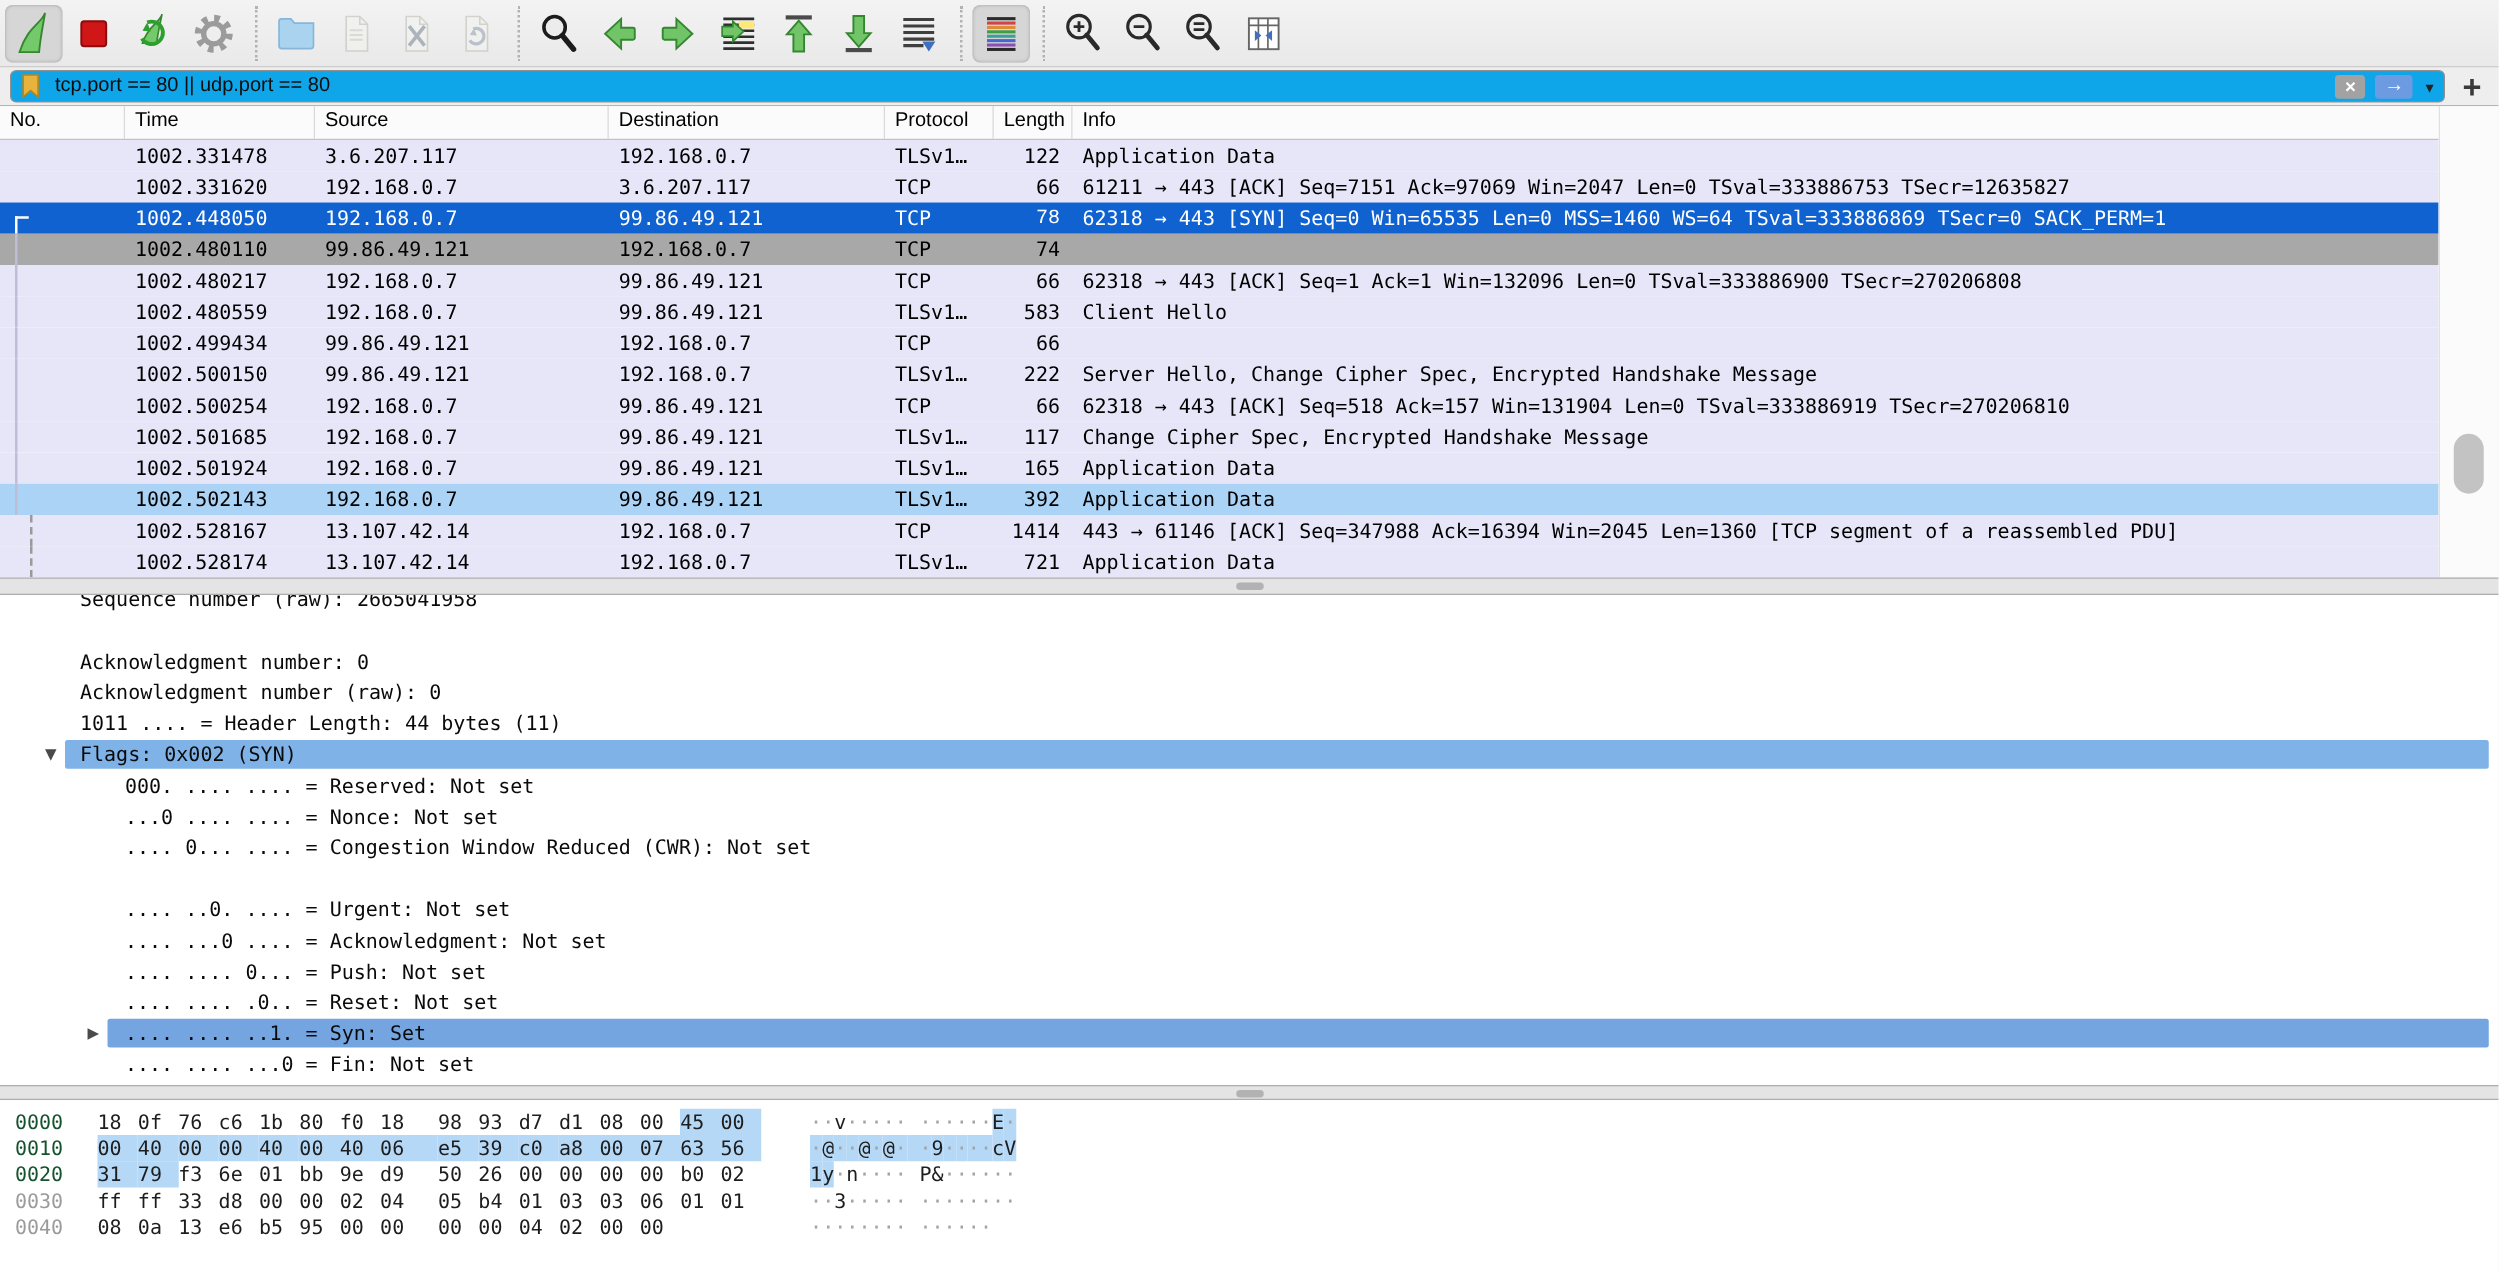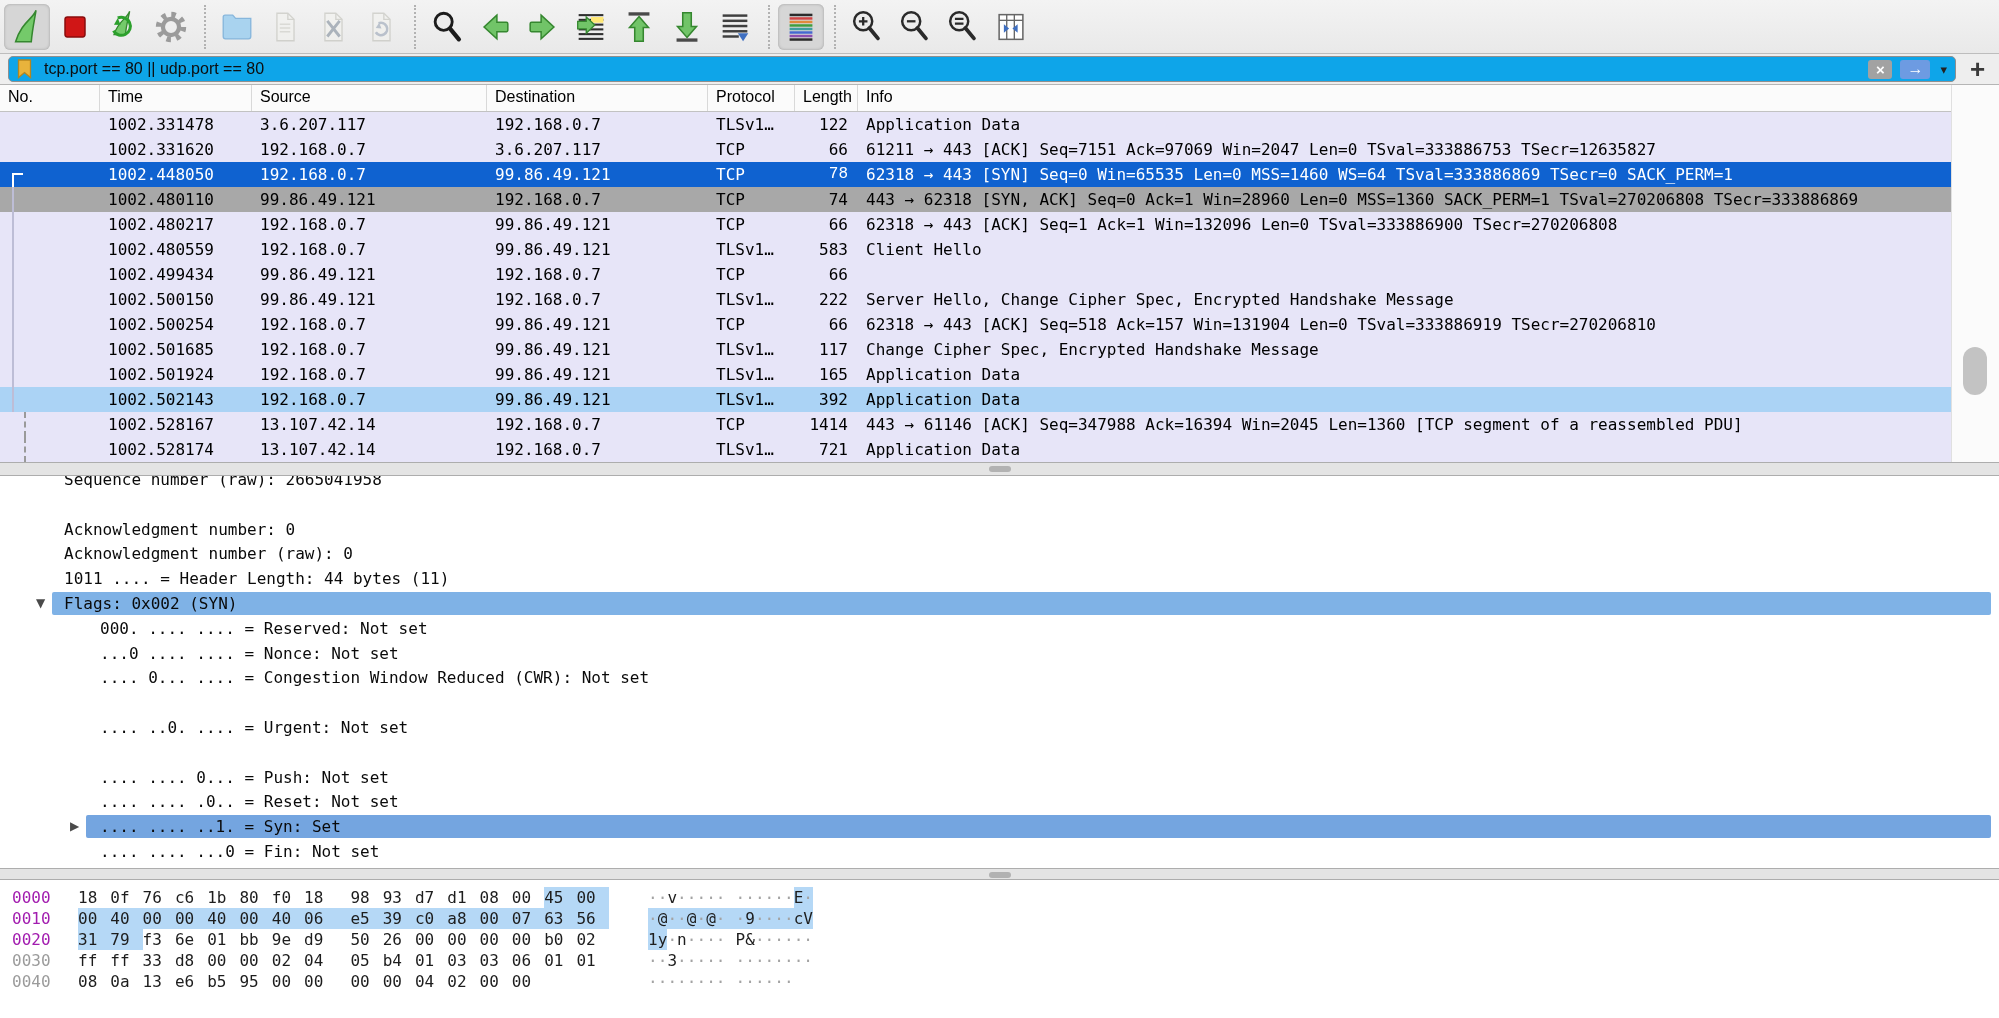--- a/index.html
+++ b/index.html
@@ -74,21 +74,21 @@
   .dbg{position:absolute;right:8px;top:1px;bottom:1px;border-radius:2px;z-index:1;}
   .dbg.flags{background:#7fb2e6;}
   .dbg.syn{background:#74a5e0;}
   .dexp{position:absolute;z-index:3;font-family:"DejaVu Sans",sans-serif;font-size:12px;
         color:#4a4a4a;line-height:25px;}
 
   
   #hexpane{position:absolute;left:0;top:880px;width:1999px;height:138px;background:#fff;
            font-family:"DejaVu Sans Mono",monospace;font-size:16px;color:#1d1d1d;overflow:hidden;}
   .hrow{position:absolute;left:0;right:0;height:21px;line-height:21px;}
-  .hoff{position:absolute;left:12px;color:#a21caf;}
+  .hoff{position:absolute;left:12px;color:#14532d;}
   .hrow.dim .hoff{color:#9b9b9b;}
   .hbytes{position:absolute;left:78px;display:flex;}
   .hb{width:19.3px;padding-right:13px;text-align:left;flex:none;}
   .hb.g8{padding-right:27px;}
   .hb.hl{background:#b5d8f6;}
   .hascii{position:absolute;left:648px;display:flex;}
   .ac{width:9.7px;flex:none;text-align:center;}
   .ac.gap{padding-left:10px;}
   .ac.hl{background:#b5d8f6;}
   .ac.dot{color:#a3a3a3;}
@@ -367,21 +367,20 @@
         <span class="pcell c5" style="width: 63px; font-family: Liberation Mono, monospace;">78</span>
         <span class="pcell c6">62318 → 443 [SYN] Seq=0 Win=65535 Len=0 MSS=1460 WS=64 TSval=333886869 TSecr=0 SACK_PERM=1</span>
       </div>
       <div class="plrow gray mark-rail">
         <span class="pcell c0" style="width: 100px;">336…</span>
         <span class="pcell c1" style="width: 152px;">1002.480110</span>
         <span class="pcell c2" style="width: 235px;">99.86.49.121</span>
         <span class="pcell c3" style="width: 221px;">192.168.0.7</span>
         <span class="pcell c4" style="width: 87px;">TCP</span>
         <span class="pcell c5" style="width: 63px;">74</span>
-        <span class="pcell c6">443 → 62318 [SYN, ACK] Seq=0 Ack=1 Win=28960 Len=0 MSS=1360 SACK_PERM=1 TSval=270206808 TSecr=333886869</span>
       </div>
       <div class="plrow mark-rail">
         <span class="pcell c0" style="width: 100px;">336…</span>
         <span class="pcell c1" style="width: 152px;">1002.480217</span>
         <span class="pcell c2" style="width: 235px;">192.168.0.7</span>
         <span class="pcell c3" style="width: 221px;">99.86.49.121</span>
         <span class="pcell c4" style="width: 87px;">TCP</span>
         <span class="pcell c5" style="width: 63px;">66</span>
         <span class="pcell c6">62318 → 443 [ACK] Seq=1 Ack=1 Win=132096 Len=0 TSval=333886900 TSecr=270206808</span>
       </div>
@@ -496,20 +495,23 @@
         <span class="dtext" style="left: 100px;">000. .... .... = Reserved: Not set</span>
       </div>
       <div class="dline" style="top: 164.6px;">
         <span class="dtext" style="left: 100px;">...0 .... .... = Nonce: Not set</span>
       </div>
       <div class="dline" style="top: 189.4px;">
         <span class="dtext" style="left: 100px;">.... 0... .... = Congestion Window Reduced (CWR): Not set</span>
       </div>
       <div class="dline" style="top: 239px;">
         <span class="dtext" style="left: 100px;">.... ..0. .... = Urgent: Not set</span>
+      </div>
+      <div class="dline" style="top: 263.8px;">
+        <span class="dtext" style="left: 100px;">.... ...0 .... = Acknowledgment: Not set</span>
       </div>
       <div class="dline" style="top: 288.6px;">
         <span class="dtext" style="left: 100px;">.... .... 0... = Push: Not set</span>
       </div>
       <div class="dline" style="top: 313.4px;">
         <span class="dtext" style="left: 100px;">.... .... .0.. = Reset: Not set</span>
       </div>
       <div class="dline" style="top: 338.2px;">
         <div class="dbg syn" style="left: 86px;"></div>
         <span class="dexp" style="left: 70px;">▶</span>

